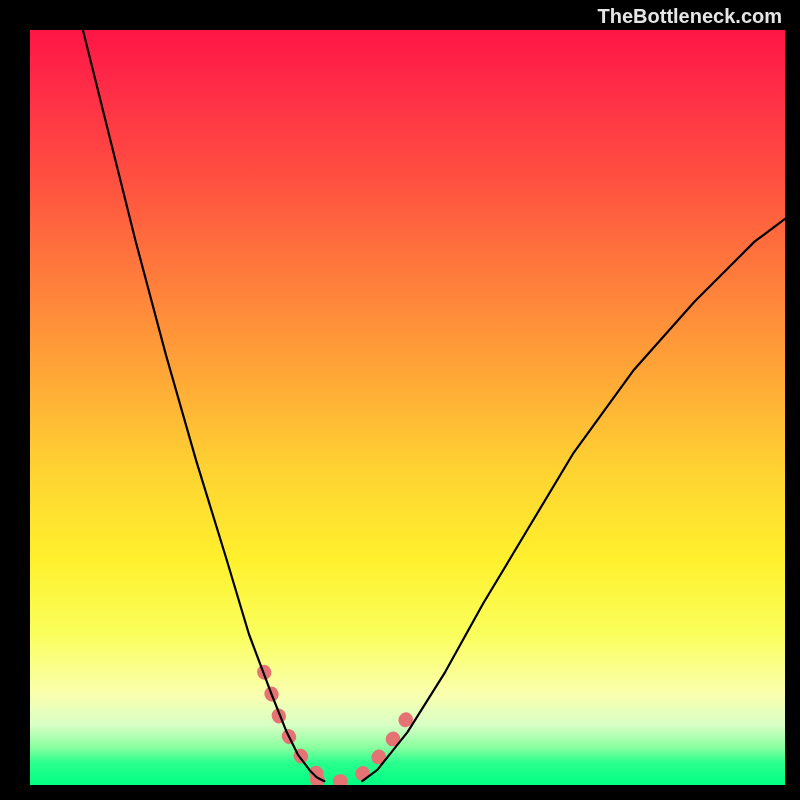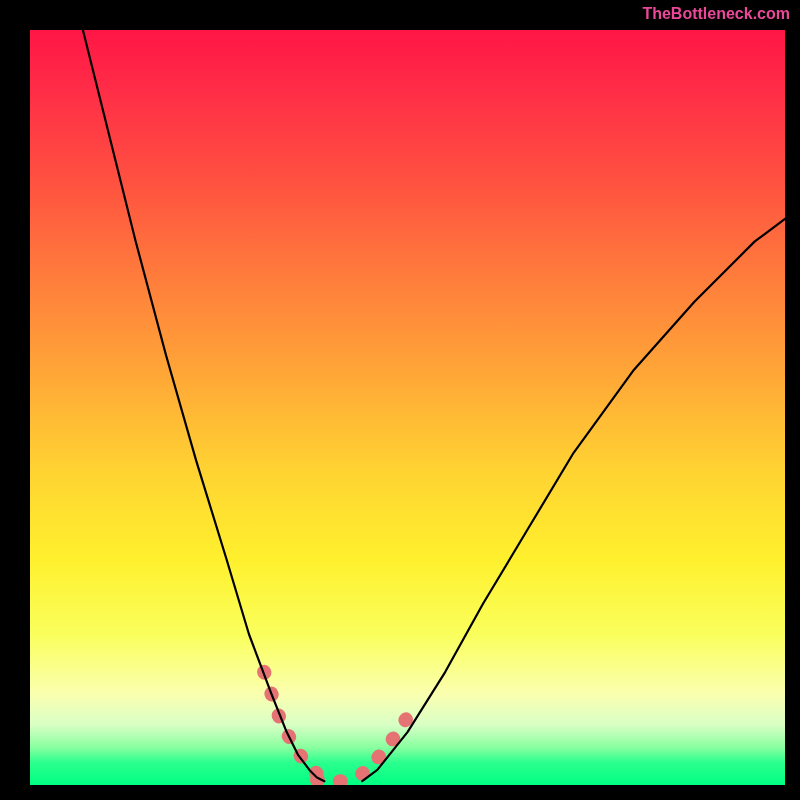--- a/index.html
+++ b/index.html
@@ -7,23 +7,23 @@
     padding: 0;
     width: 800px;
     height: 800px;
     background: #000;
     position: relative;
     font-family: Arial, sans-serif;
   }
   .watermark {
     position: absolute;
     top: 5px;
-    right: 10px;
-    color: #ec4899;
-    font-size: 16px;
+    right: 18px;
+    color: #e5e5e5;
+    font-size: 20px;
     font-weight: bold;
     z-index: 10;
   }
   .plot-area {
     position: absolute;
     left: 30px;
     top: 30px;
     width: 755px;
     height: 755px;
     overflow: hidden;

